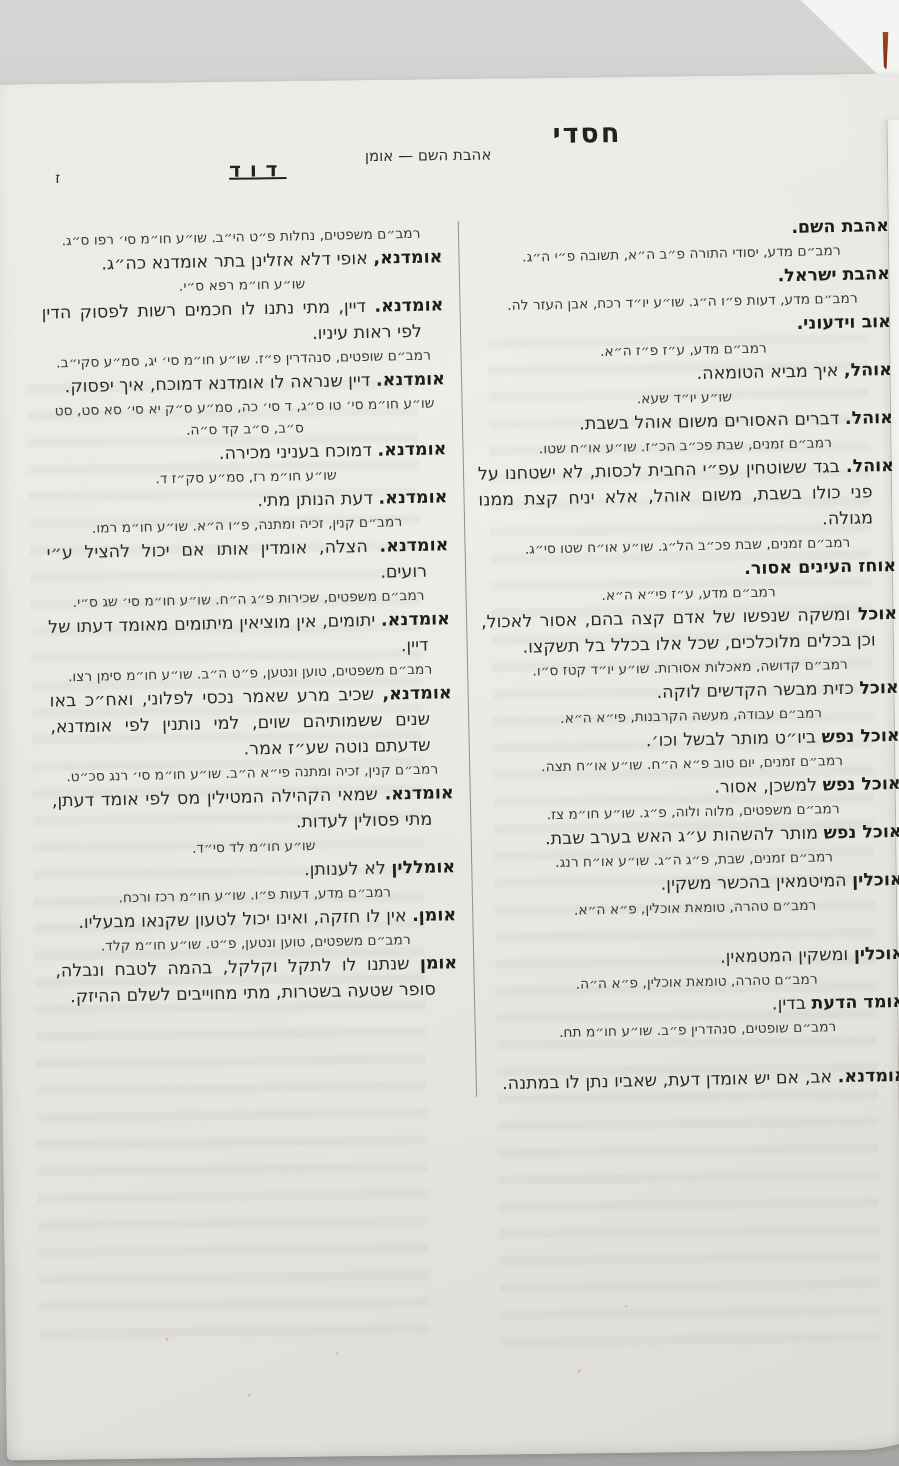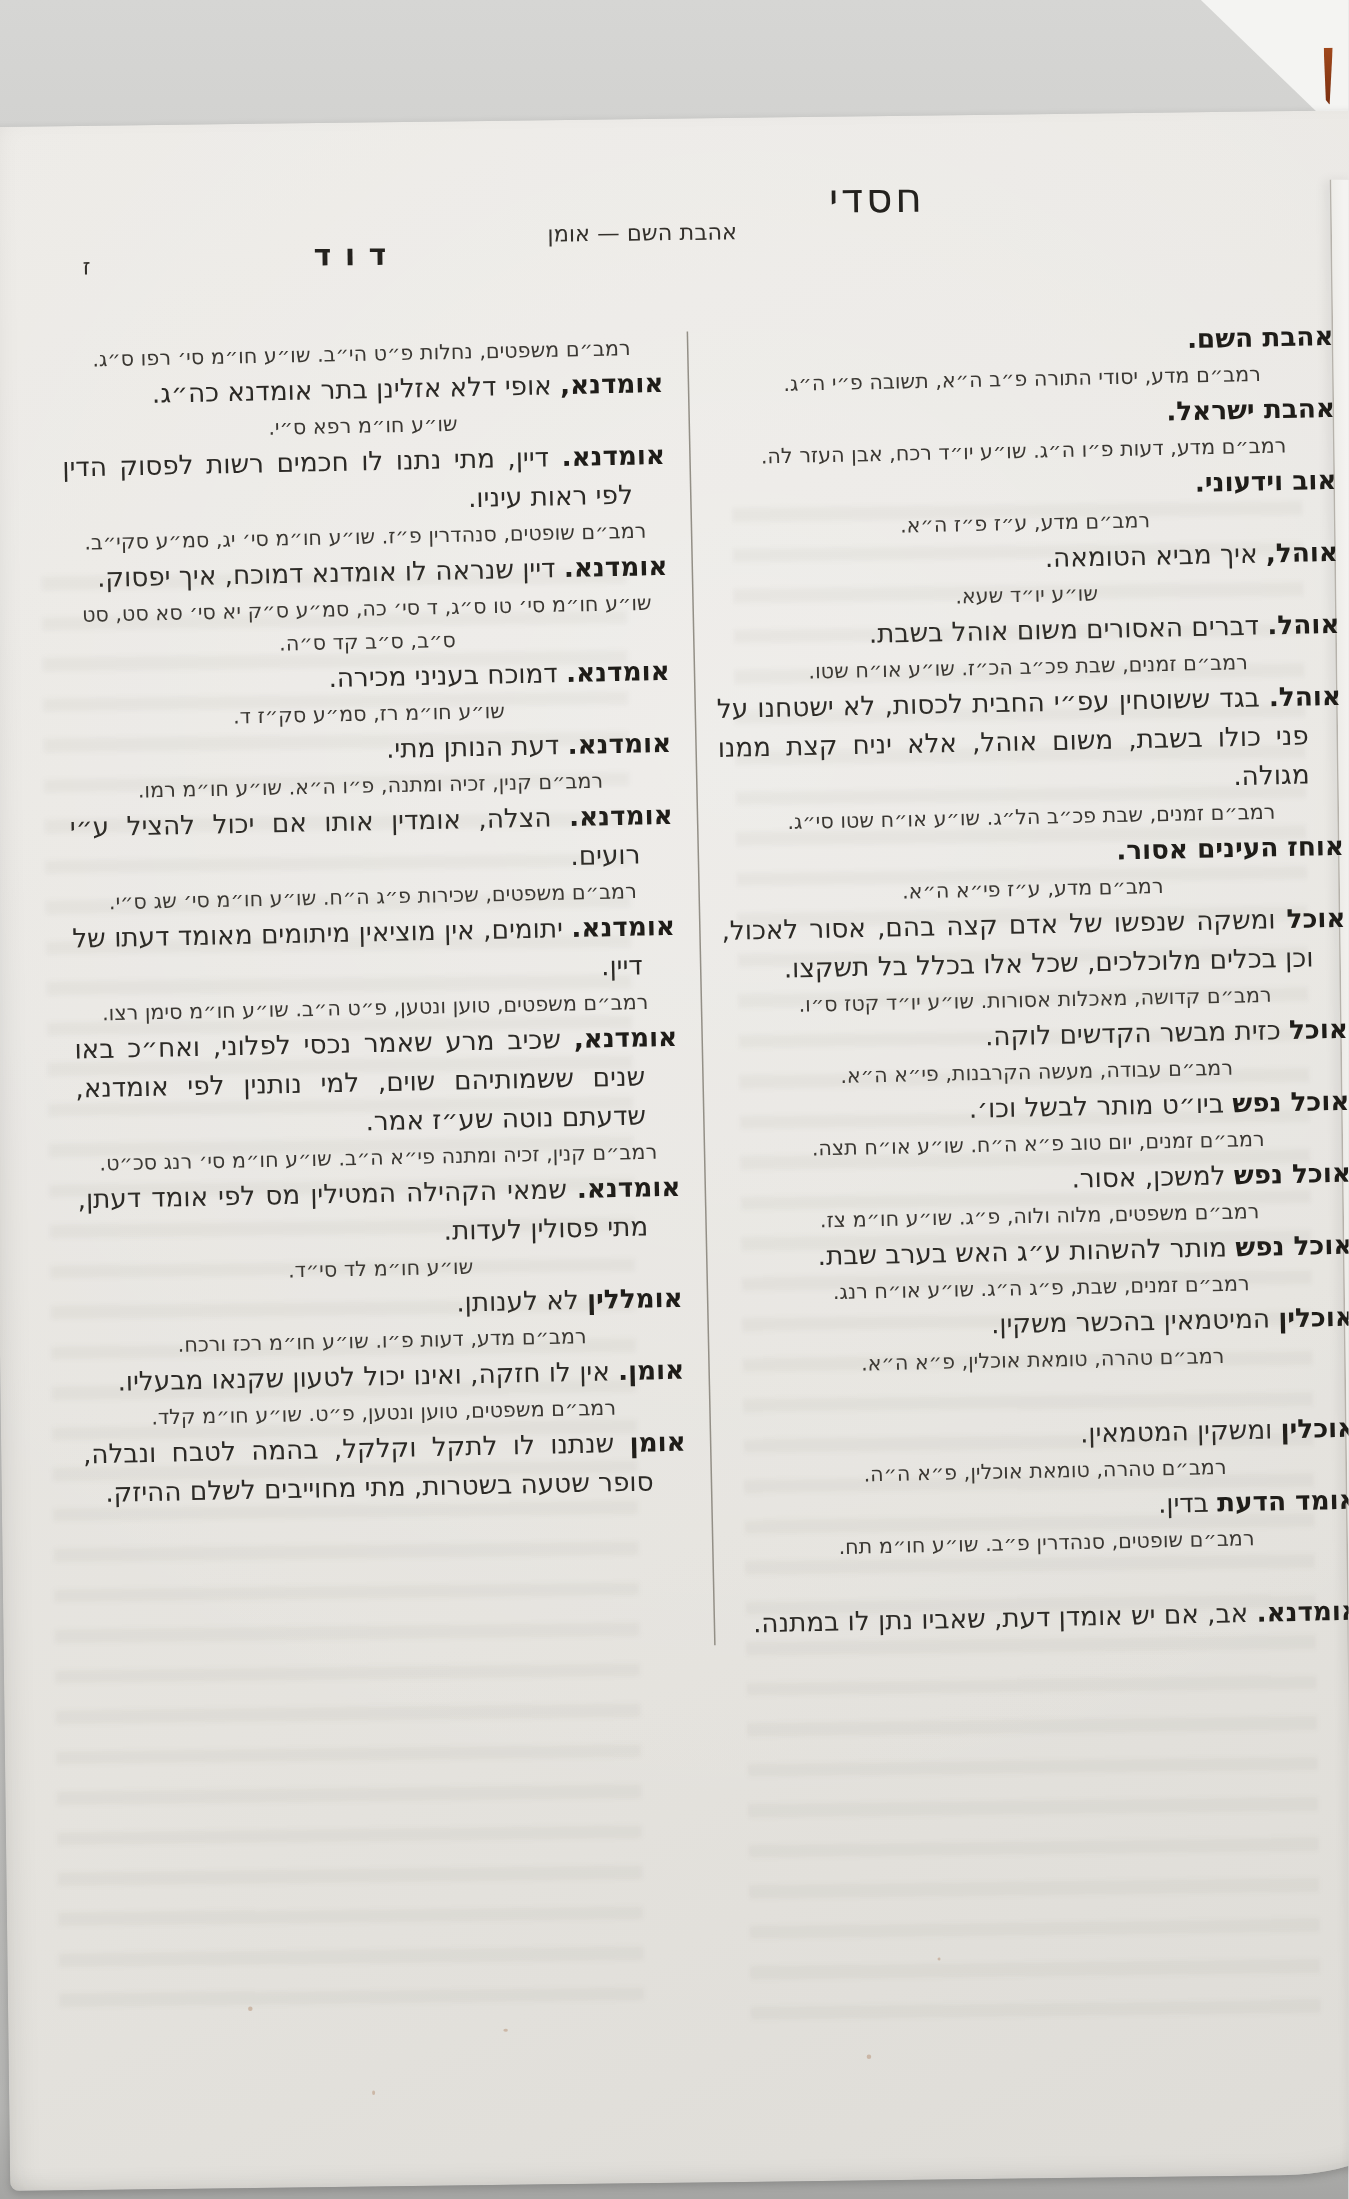--- a/index.html
+++ b/index.html
@@ -21,23 +21,23 @@
   }
   .edge-strip{position:absolute;right:0;top:46px;bottom:-2px;width:18px;
     background:linear-gradient(to left,#f4f3f1 55%,#edece8);
     box-shadow:-1px 0 0 #b6b2ab, -5px 0 7px rgba(0,0,0,0.06);
     border-radius:0 4px 60px 0;}
   .bookmark{position:absolute;top:-42px;right:14px;width:10px;height:38px;
     background:linear-gradient(to bottom,#a0481c,#7a2f10);
     clip-path:polygon(20% 0,80% 0,55% 100%,30% 92%);}
   .content{position:absolute;top:40px;left:22px;right:14px;direction:rtl;}
   .header{position:relative;height:76px;}
-  .title-right{position:absolute;left:540px;top:0;font-size:27px;font-weight:normal;color:#24221e;letter-spacing:2px;}
+  .title-right{position:absolute;left:540px;top:0;font-size:27px;font-weight:bold;color:#24221e;letter-spacing:2px;}
   .running-head{position:absolute;left:352px;top:27px;font-size:15px;color:#34312c;}
-  .title-left{position:absolute;left:196px;top:36px;font-size:20px;font-weight:bold;letter-spacing:9px;color:#24221e;}
+  .title-left{position:absolute;left:216px;top:36px;font-size:20px;font-weight:bold;letter-spacing:9px;color:#24221e;text-decoration:underline;}
   .page-number{position:absolute;left:42px;top:45px;font-size:15px;color:#34312c;}
   .columns{display:flex;direction:rtl;margin-top:26px;transform:rotate(-0.5deg);transform-origin:top center;}
   .col{box-sizing:border-box;}
   .col-right{width:49.5%;padding:0 4px 0 14px;border-left:1.5px solid #938f86;}
   .col-left{width:50.5%;padding:0 16px 0 26px;}
   .entry{margin:0;}
   .entry.gap{margin-top:26px;}
   .entry-text{
     margin:0;font-size:17.5px;line-height:26px;color:#2c2a26;
     text-align:justify;padding-right:22px;text-indent:-22px;

